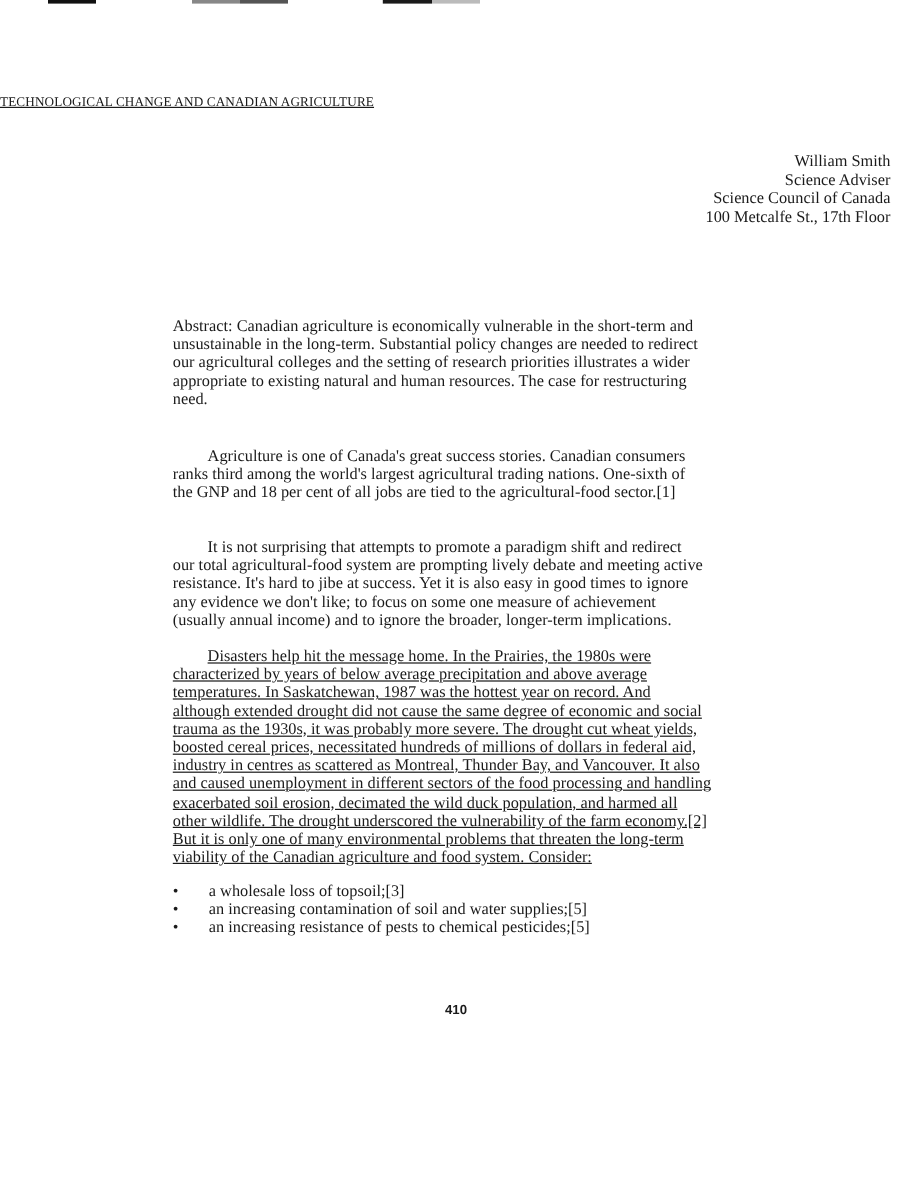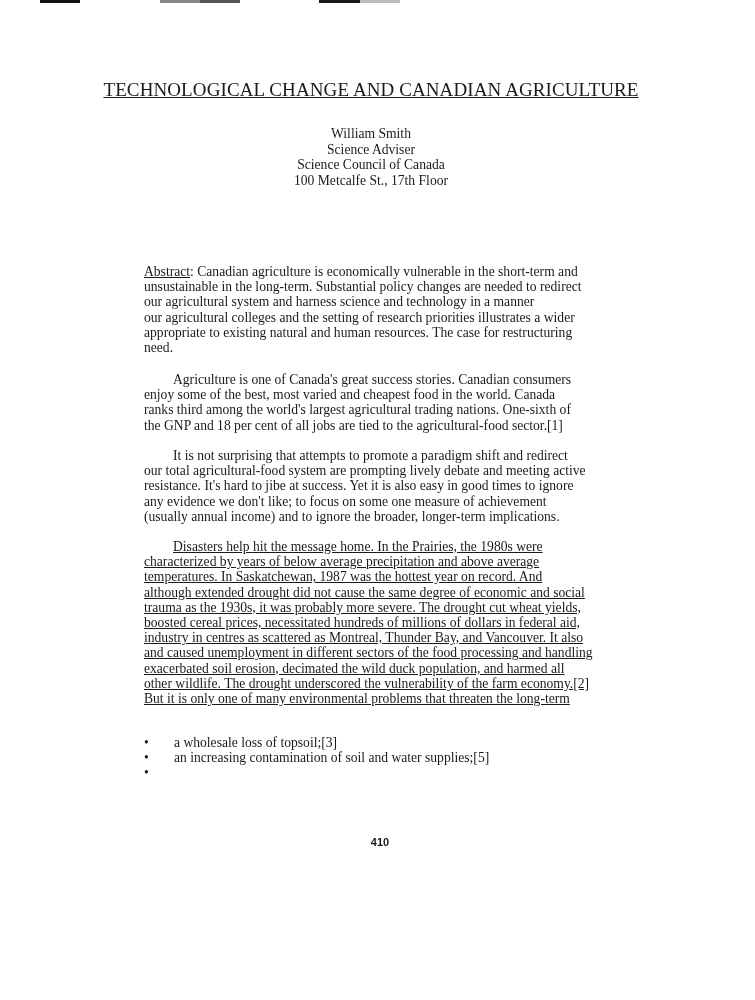--- a/index.html
+++ b/index.html
@@ -4,35 +4,35 @@
 <style>
   html, body { margin: 0; padding: 0; }
   body {
     width: 755px; height: 1000px; position: relative; overflow: hidden;
     background: #ffffff; color: #1a1a1a;
     font-family: "Liberation Serif", "DejaVu Serif", serif;
   }
   .artifact { position: absolute; top: 0; height: 3px; }
   .title {
     position: absolute; top: 79px; left: 0; width: 742px;
-    text-align: center; font-size: 19px; text-decoration: underline;
+    text-align: left; font-size: 11px; text-decoration: underline;
     letter-spacing: 0.1px;
   }
   .author {
     position: absolute; top: 126px; left: 0; width: 742px;
     text-align: center; font-size: 13.6px; line-height: 15.5px;
   }
-  .author div { white-space: nowrap; }
+  .author div { white-space: nowrap; text-align: right; }
   .body-text {
     position: absolute; left: 144px; width: 460px;
     font-size: 13.6px; line-height: 15.2px;
   }
   .body-text .line { white-space: nowrap; display: block; }
   .indent { padding-left: 29px; }
-  .u { text-decoration: underline; }
+  .u { }
   .bullets {
     position: absolute; left: 144px; top: 735px; width: 470px;
     font-size: 13.6px; line-height: 15.2px;
   }
   .bullet-row { display: flex; white-space: nowrap; }
   .bullet-dot { width: 30px; flex: none; }
   .page-num {
     position: absolute; top: 836px; left: 0; width: 760px; text-align: center;
     font-family: "Liberation Sans", "DejaVu Sans", sans-serif; font-size: 11px; font-weight: bold;
   }
@@ -51,29 +51,27 @@
 <div class="author">
   <div>William Smith</div>
   <div>Science Adviser</div>
   <div>Science Council of Canada</div>
   <div>100 Metcalfe St., 17th Floor</div>
 </div>
 
 <div class="body-text" style="top:264px;">
   <span class="line"><span class="u">Abstract</span><span>: Canadian agriculture is economically vulnerable in the short-term and</span></span>
   <span class="line">unsustainable in the long-term.  Substantial policy changes are needed to redirect</span>
-  <span class="line">our agricultural system and harness science and technology in a manner</span>
   <span class="line">our agricultural colleges and the setting of research priorities illustrates a wider</span>
   <span class="line">appropriate to existing natural and human resources.  The case for restructuring</span>
   <span class="line">need.</span>
 </div>
 
 <div class="body-text" style="top:372px;">
   <span class="line indent">Agriculture is one of Canada's great success stories.  Canadian consumers</span>
-  <span class="line">enjoy some of the best, most varied and cheapest food in the world.  Canada</span>
   <span class="line">ranks third among the world's largest agricultural trading nations.  One-sixth of</span>
   <span class="line">the GNP and 18 per cent of all jobs are tied to the agricultural-food sector.[1]</span>
 </div>
 
 <div class="body-text" style="top:448px;">
   <span class="line indent">It is not surprising that attempts to promote a paradigm shift and redirect</span>
   <span class="line">our total agricultural-food system are prompting lively debate and meeting active</span>
   <span class="line">resistance.  It's hard to jibe at success.  Yet it is also easy in good times to ignore</span>
   <span class="line">any evidence we don't like; to focus on some one measure of achievement</span>
   <span class="line">(usually annual income) and to ignore the broader, longer-term implications.</span>
@@ -84,29 +82,31 @@
   <span class="line">characterized by years of below average precipitation and above average</span>
   <span class="line">temperatures.  In Saskatchewan, 1987 was the hottest year on record.  And</span>
   <span class="line">although extended drought did not cause the same degree of economic and social</span>
   <span class="line">trauma as the 1930s, it was probably more severe.  The drought cut wheat yields,</span>
   <span class="line">boosted cereal prices, necessitated hundreds of millions of dollars in federal aid,</span>
   <span class="line">industry in centres as scattered as Montreal, Thunder Bay, and Vancouver.  It also</span>
   <span class="line">and caused unemployment in different sectors of the food processing and handling</span>
   <span class="line">exacerbated soil erosion, decimated the wild duck population, and harmed all</span>
   <span class="line">other wildlife.  The drought underscored the vulnerability of the farm economy.[2]</span>
   <span class="line">But it is only one of many environmental problems that threaten the long-term</span>
+  <span class="line">viability of the Canadian agriculture and food system.  Consider:</span>
 </div>
 
 <div class="bullets">
   <div class="bullet-row">
     <span class="bullet-dot">•</span>
     <span>a wholesale loss of topsoil;[3]</span>
   </div>
   <div class="bullet-row">
     <span class="bullet-dot">•</span>
     <span>an increasing contamination of soil and water supplies;[5]</span>
   </div>
   <div class="bullet-row">
     <span class="bullet-dot">•</span>
+    <span>an increasing resistance of pests to chemical pesticides;[5]</span>
   </div>
 </div>
 
 <div class="page-num">410</div>
 
 </body></html>

